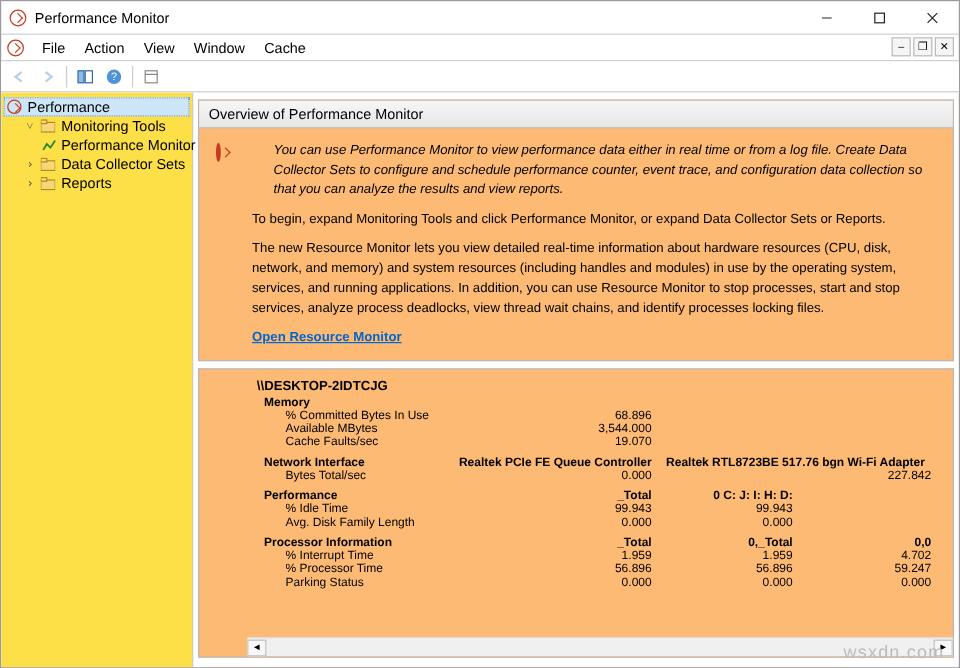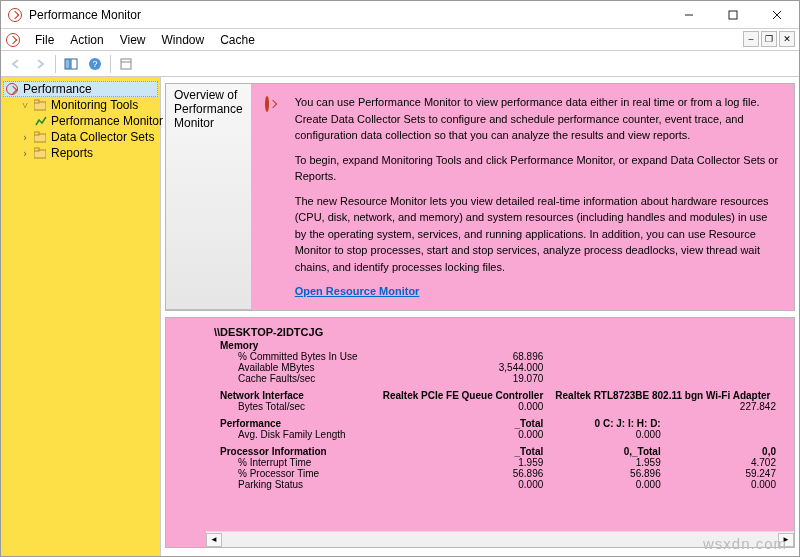--- a/index.html
+++ b/index.html
@@ -20,24 +20,24 @@
   .tbtn svg{display:block}
   .sep { width:1px; height:18px; background:#ccc; margin:0 2px;}
   .body { flex:1; display:flex; overflow:hidden;}
   .tree { width:160px; border-right:1px solid #ccc; padding:4px 2px; background:#fde047; font-size:12px;}
   .tree-node { display:flex; align-items:center; padding:1px 2px; white-space:nowrap; gap:2px;}
   .tree-node .tw { width:12px; text-align:center; color:#555; font-size:10px; font-family:monospace;}
   .tree-node .icon { width:14px; height:14px; margin-right:2px; display:inline-flex; align-items:center; justify-content:center;}
   .tree-children { margin-left:14px; }
   .tree-node.sel { background:#cde6f7; border:1px dotted #7aa7c7; padding:0 1px;}
   .content { flex:1; overflow:hidden; display:flex; flex-direction:column; padding:0 4px 4px 4px;}
-  .panel { border:1px solid #b7b7b7; background:#f9a8d4; margin-top:6px; display:flex; flex-direction:row; }
+  .panel { border:1px solid #b7b7b7; background:#fdba74; margin-top:6px; display:flex; flex-direction:column; }
   .panel-header { background:linear-gradient(#f7f7f7,#e6e6e6); padding:4px 8px; font-size:12px; border-bottom:1px solid #c0c0c0;}
   .panel-body { padding:10px 14px; font-size:11px; line-height:1.5; display:flex; flex-direction:column; gap:8px;}
-  .intro-row { display:flex; gap:10px; align-items:flex-start;}
+  .intro-row { display:flex; gap:28px; align-items:flex-start;font-style:italic;}
   .intro-icon { width:20px; height:20px; flex:0 0 auto; margin-top:2px;}
   .link { color:#0066cc; text-decoration:underline; cursor:pointer; font-weight:bold; margin-left:30px;}
   .summary-panel { flex:1; min-height:0; margin-bottom:4px;}
   .summary-body { flex:1; overflow:hidden; display:flex; flex-direction:column;margin-left:40px;}
   .summary-scroll { flex:1; overflow:auto; padding:8px 12px 4px 8px;}
   .hostname { font-weight:bold; margin-bottom:2px;}
   table.metrics { border-collapse:collapse; width:100%; font-size:10px;}
   table.metrics td { padding:0 6px; vertical-align:top; white-space:nowrap;}
   table.metrics td.label { width:180px;}
   table.metrics td.val { text-align:right; width:120px;}
@@ -228,32 +228,38 @@
               <tr>
                     <td class="label indent">Cache Faults/sec</td>
                     <td class="val">19.070</td>
                     <td></td>
                     <td></td>
                   </tr>
 
               <tr class="cat">
                     <td class="label">Network Interface</td>
                 <td class="colhead">Realtek PCIe FE Queue Controller</td>
-                <td class="colhead" colspan="2">Realtek RTL8723BE 802.11 bgn Wi-Fi Adapter</td>
+                <td class="colhead" colspan="2">Realtek RTL8723BE 517.76 bgn Wi-Fi Adapter</td>
                   </tr>
               <tr>
                     <td class="label indent">Bytes Total/sec</td>
                 <td class="val">0.000</td>
                 <td class="val" colspan="2" style="text-align:right">227.842</td>
                   </tr>
 
               <tr class="cat">
                     <td class="label">Performance</td>
                 <td class="colhead" style="text-align:right">_Total</td>
                 <td class="colhead" style="text-align:right">0 C: J: I: H: D:</td>
+                    <td></td>
+                  </tr>
+              <tr>
+                    <td class="label indent">% Idle Time</td>
+                <td class="val">99.943</td>
+                <td class="val">99.943</td>
                     <td></td>
                   </tr>
               <tr>
                     <td class="label indent">Avg. Disk Family Length</td>
                 <td class="val">0.000</td>
                 <td class="val">0.000</td>
                     <td></td>
                   </tr>
 
               <tr class="cat">

